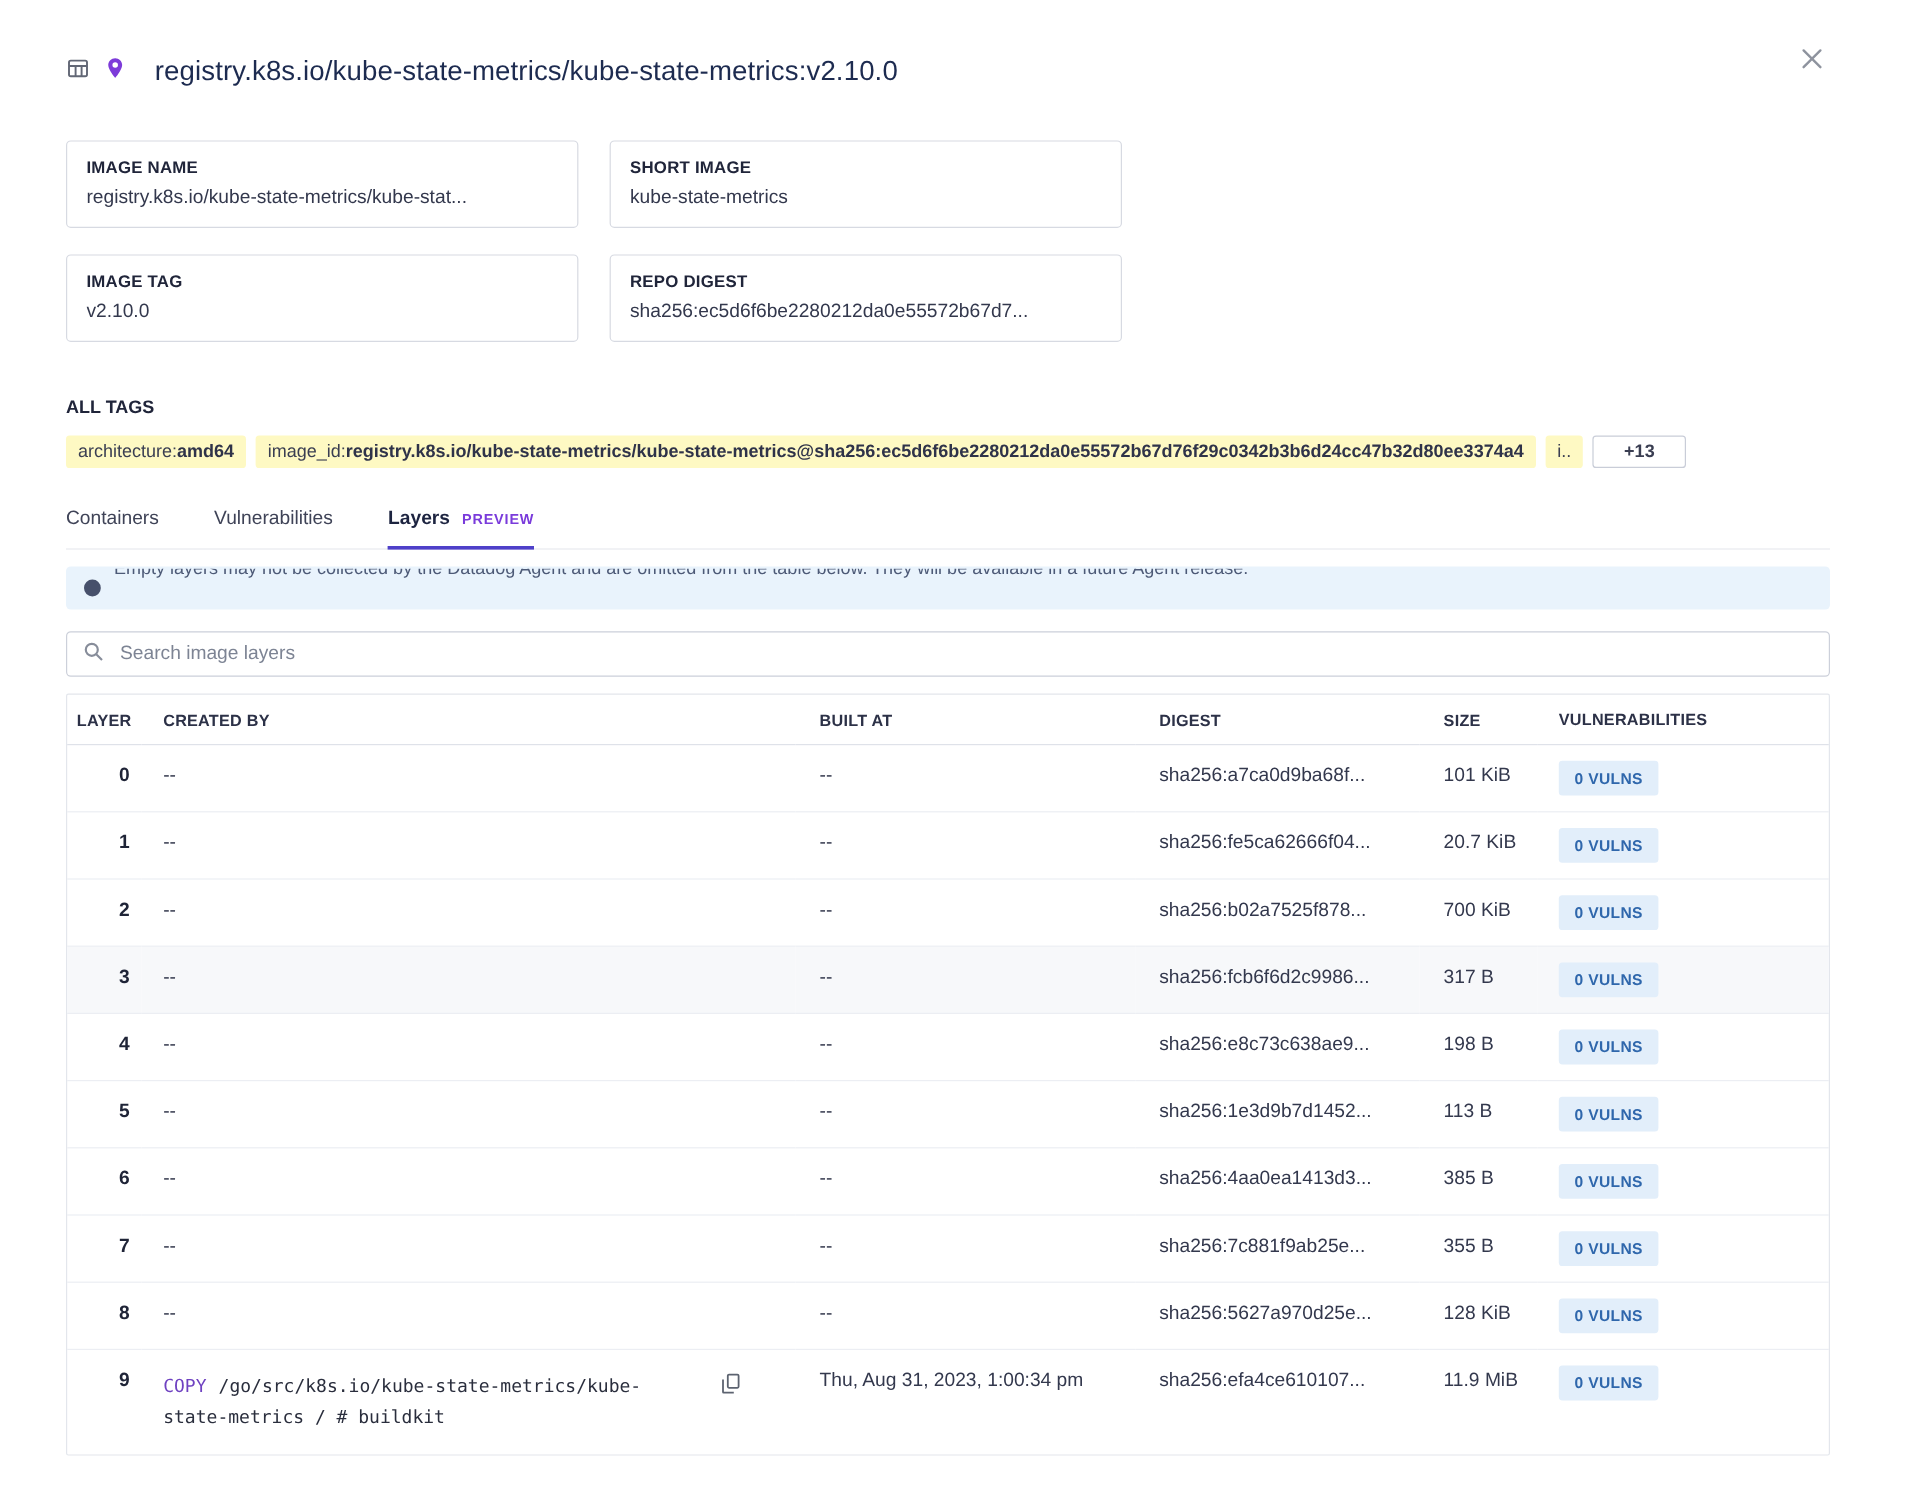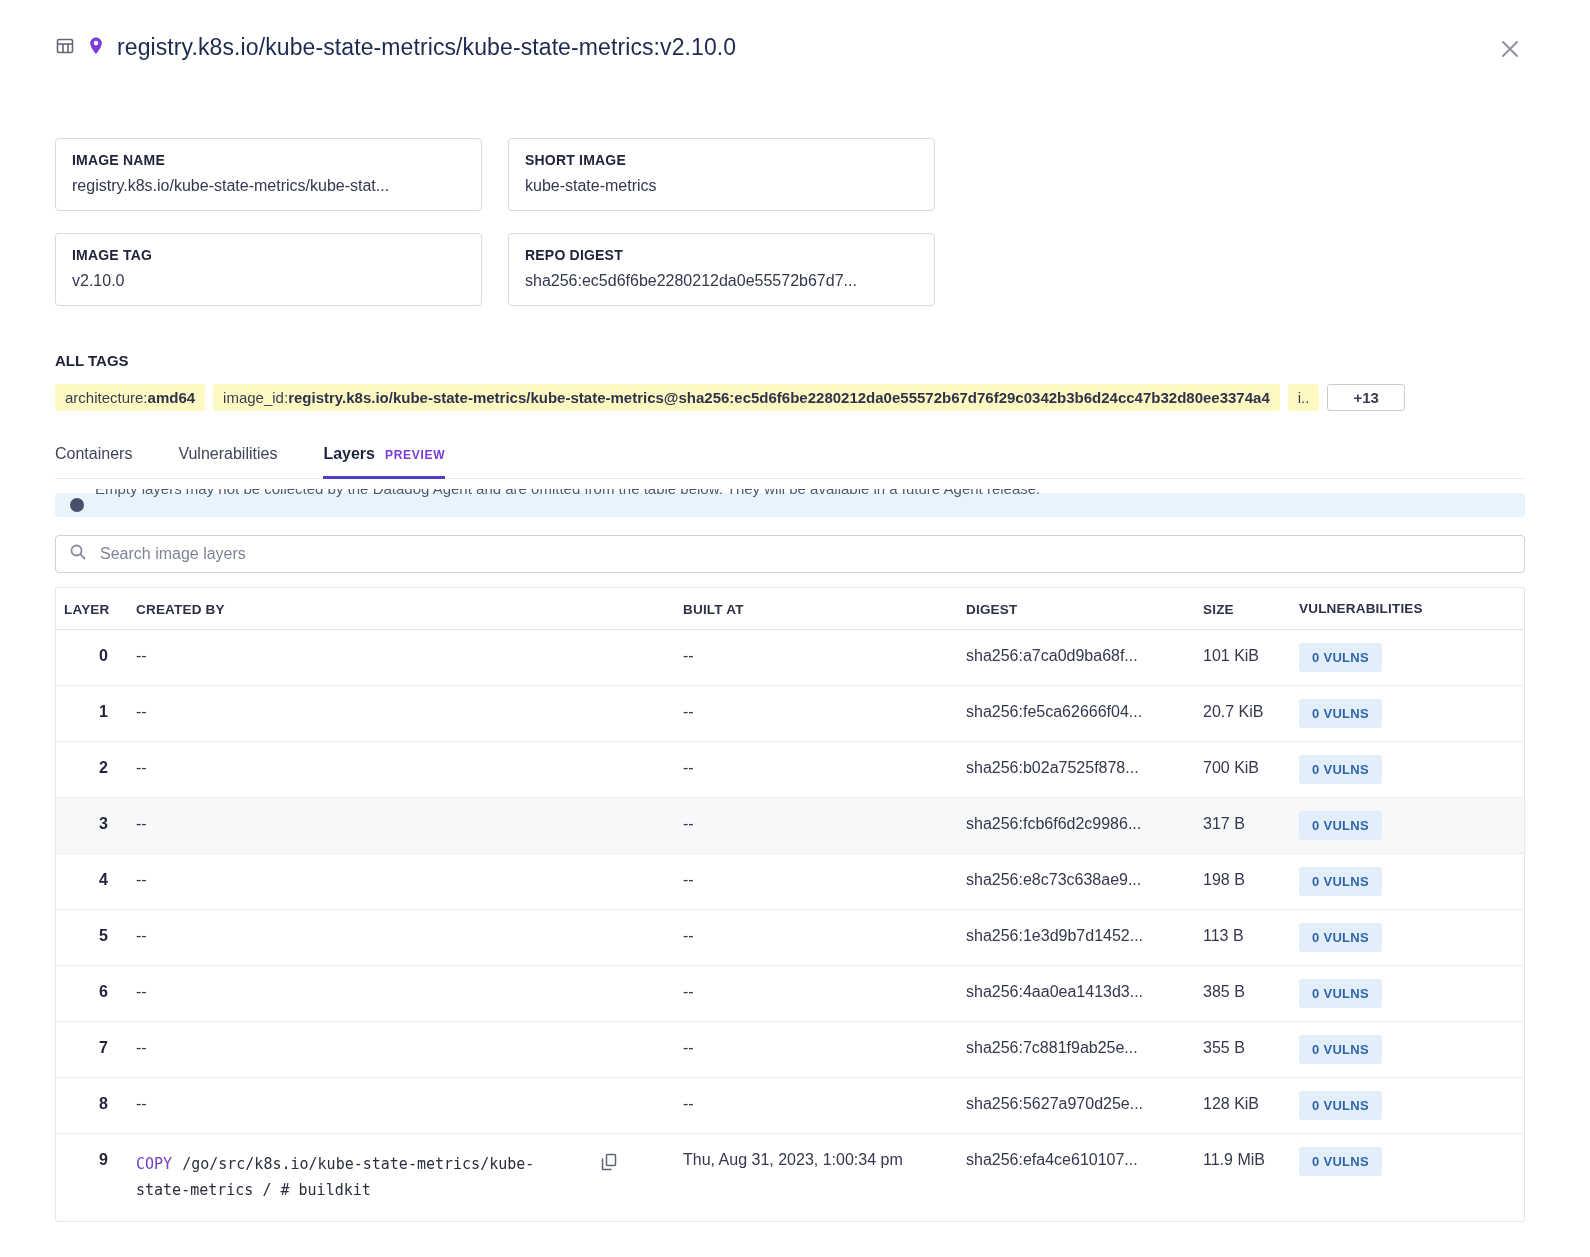--- a/index.html
+++ b/index.html
@@ -7,25 +7,25 @@
   body {
     width:1590px; min-height:1257px;
     font-family:"Liberation Sans", sans-serif;
     color:#33384d;
   }
   .panel { padding:34px 65px 30px 55px; }
 
   
   .hdr { display:flex; justify-content:space-between; align-items:flex-start; }
   .title-row { display:flex; align-items:center; gap:13px; }
-  .title-row h1 { margin:0; font-size:23px; font-weight:500; color:#1d2b50; letter-spacing:.1px; }
+  .title-row h1 { margin:12px; font-size:23px; font-weight:500; color:#1d2b50; letter-spacing:.1px; }
   .icon-btn { background:none; border:none; padding:4px; cursor:pointer; line-height:0; }
 
   
-  .top-grid { display:flex; margin-top:74px; }
+  .top-grid { display:flex; margin-top:32px; }
   .fields-grid { display:grid; grid-template-columns:427px 427px; gap:22px 26px; flex:none; }
   .field-box { border:1px solid #d7dae2; border-radius:4px; padding:13px 16px 15px; background:#fff; }
   .field-label { font-size:14px; font-weight:700; color:#20253a; letter-spacing:.2px; }
   .field-value { margin-top:9px; font-size:16px; color:#33384d; white-space:nowrap; overflow:hidden; }
 
   .os-info { margin-left:17px; padding-left:23px; border-left:1px solid #eceef2; flex:1; padding-top:6px; }
   .os-grid { display:grid; grid-template-columns:173px 100px 1fr auto; }
   .os-h { font-size:14px; font-weight:700; color:#20253a; letter-spacing:.2px; white-space:nowrap; }
   .right { text-align:right; }
   .os-v { margin-top:17px; font-size:16px; color:#33384d; white-space:nowrap; }
@@ -40,21 +40,21 @@
   .tag b { font-weight:700; color:#2f3349; }
   .tag.more { background:#fff; border:1px solid #c9cdd8; font-weight:600; padding:4px 25px; }
 
   
   .tabs { display:flex; gap:46px; margin-top:34px; border-bottom:1px solid #e8eaef; }
   .tab { padding-bottom:13px; font-size:16px; color:#3f4357; cursor:pointer; border-bottom:3px solid transparent; margin-bottom:-1px; display:flex; align-items:baseline; }
   .tab.active { font-weight:700; color:#1d2440; border-bottom-color:#4e40c9; }
   .preview-badge { font-size:12px; font-weight:700; color:#7a3bdb; letter-spacing:.7px; margin-left:10px; }
 
   
-  .banner { margin-top:14px; background:#e9f3fc; border-radius:4px; height:24px; display:flex; align-items:center; gap:11px; padding:0 14px 0 15px; }
+  .banner { margin-top:14px; background:#e9f3fc; border-radius:4px; height:36px; display:flex; align-items:center; gap:11px; padding:0 14px 0 15px; }
   .banner-icon { width:14px; height:14px; border-radius:50%; background:#47506b; flex:none; }
   .banner-clip { flex:1; height:32px; overflow:hidden; position:relative; }
   .banner-clip span { position:absolute; top:-9px; left:0; white-space:nowrap; font-size:15px; color:#4d5a77; }
 
   
   .search-box { margin-top:18px; border:1px solid #ccd0da; border-radius:4px; height:38px; display:flex; align-items:center; gap:11px; padding:0 13px; background:#fff; }
   .search-box input { border:none; outline:none; flex:1; font-size:16px; color:#33384d; font-family:"Liberation Sans", sans-serif; background:transparent; }
   .search-box input::placeholder { color:#7d8494; }
 
   

